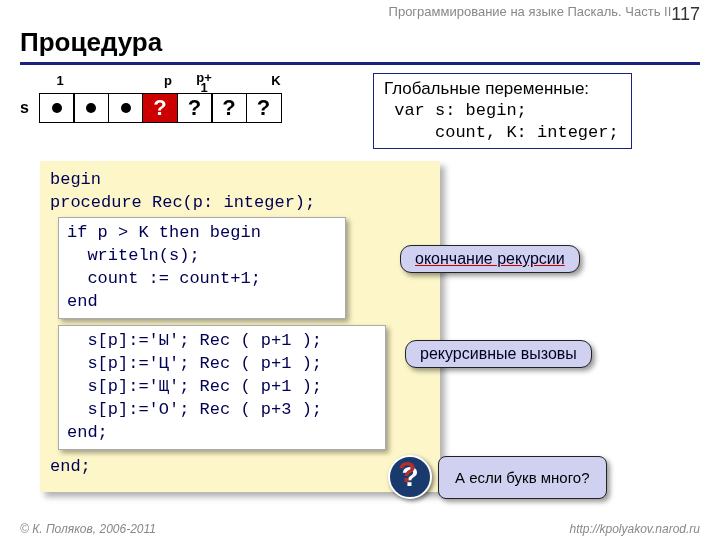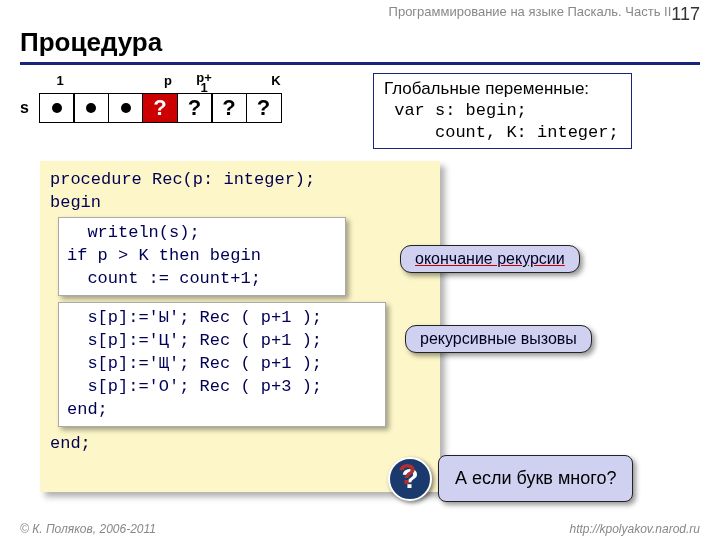--- a/index.html
+++ b/index.html
@@ -124,21 +124,21 @@
     box-shadow: 3px 3px 5px rgba(0,0,0,0.4);
     padding: 4px 14px;
     font-size: 16px;
     color: #002;
   }
   .callout.red-under {
     text-decoration: underline;
     text-decoration-color: #c00;
   }
   .callout1 { left: 400px; top: 245px; }
-  .callout2 { left: 405px; top: 325px; text-align: right; }
+  .callout2 { left: 405px; top: 340px; text-align: right; }
   
   .question-row {
     position: absolute;
     left: 388px;
     top: 455px;
     display: flex;
     align-items: center;
   }
   .q-icon {
     width: 40px;
@@ -162,21 +162,21 @@
     left: 8px;
     top: -2px;
     font-size: 30px;
   }
   .q-text-box {
     background: #d0d0f0;
     border: 1px solid #222;
     border-radius: 8px;
     box-shadow: 3px 3px 5px rgba(0,0,0,0.4);
     padding: 12px 16px;
-    font-size: 18px;
+    font-size: 15px;
     margin-left: 6px;
   }
   
   .footer {
     position: absolute;
     bottom: 4px;
     left: 20px;
     right: 20px;
     display: flex;
     justify-content: space-between;
@@ -220,26 +220,27 @@
 
   <div class="globals-box">
     <div>Глобальные переменные:</div>
     <div class="mono" style="white-space:pre"> var s: begin;</div>
     <div class="mono" style="white-space:pre">     count, K: integer;</div>
   </div>
 </div>
 
 <div class="code-area">
   <div class="code-bg">
+    <div>begin</div>
     <div>procedure Rec(p: integer);</div>
-    <div>begin</div>
     <div class="sub-box">
+      <div style="white-space:pre">if p &gt; K then begin</div>
       <div style="white-space:pre">  writeln(s);</div>
-      <div style="white-space:pre">if p &gt; K then begin</div>
       <div style="white-space:pre">  count := count+1;</div>
+      <div style="white-space:pre">end</div>
     </div>
     <div class="sub-box" style="width:310px">
       <div style="white-space:pre">  s[p]:='Ы'; Rec ( p+1 );</div>
       <div style="white-space:pre">  s[p]:='Ц'; Rec ( p+1 );</div>
       <div style="white-space:pre">  s[p]:='Щ'; Rec ( p+1 );</div>
       <div style="white-space:pre">  s[p]:='О'; Rec ( p+3 );</div>
       <div style="white-space:pre">end;</div>
     </div>
     <div>end;</div>
   </div>

